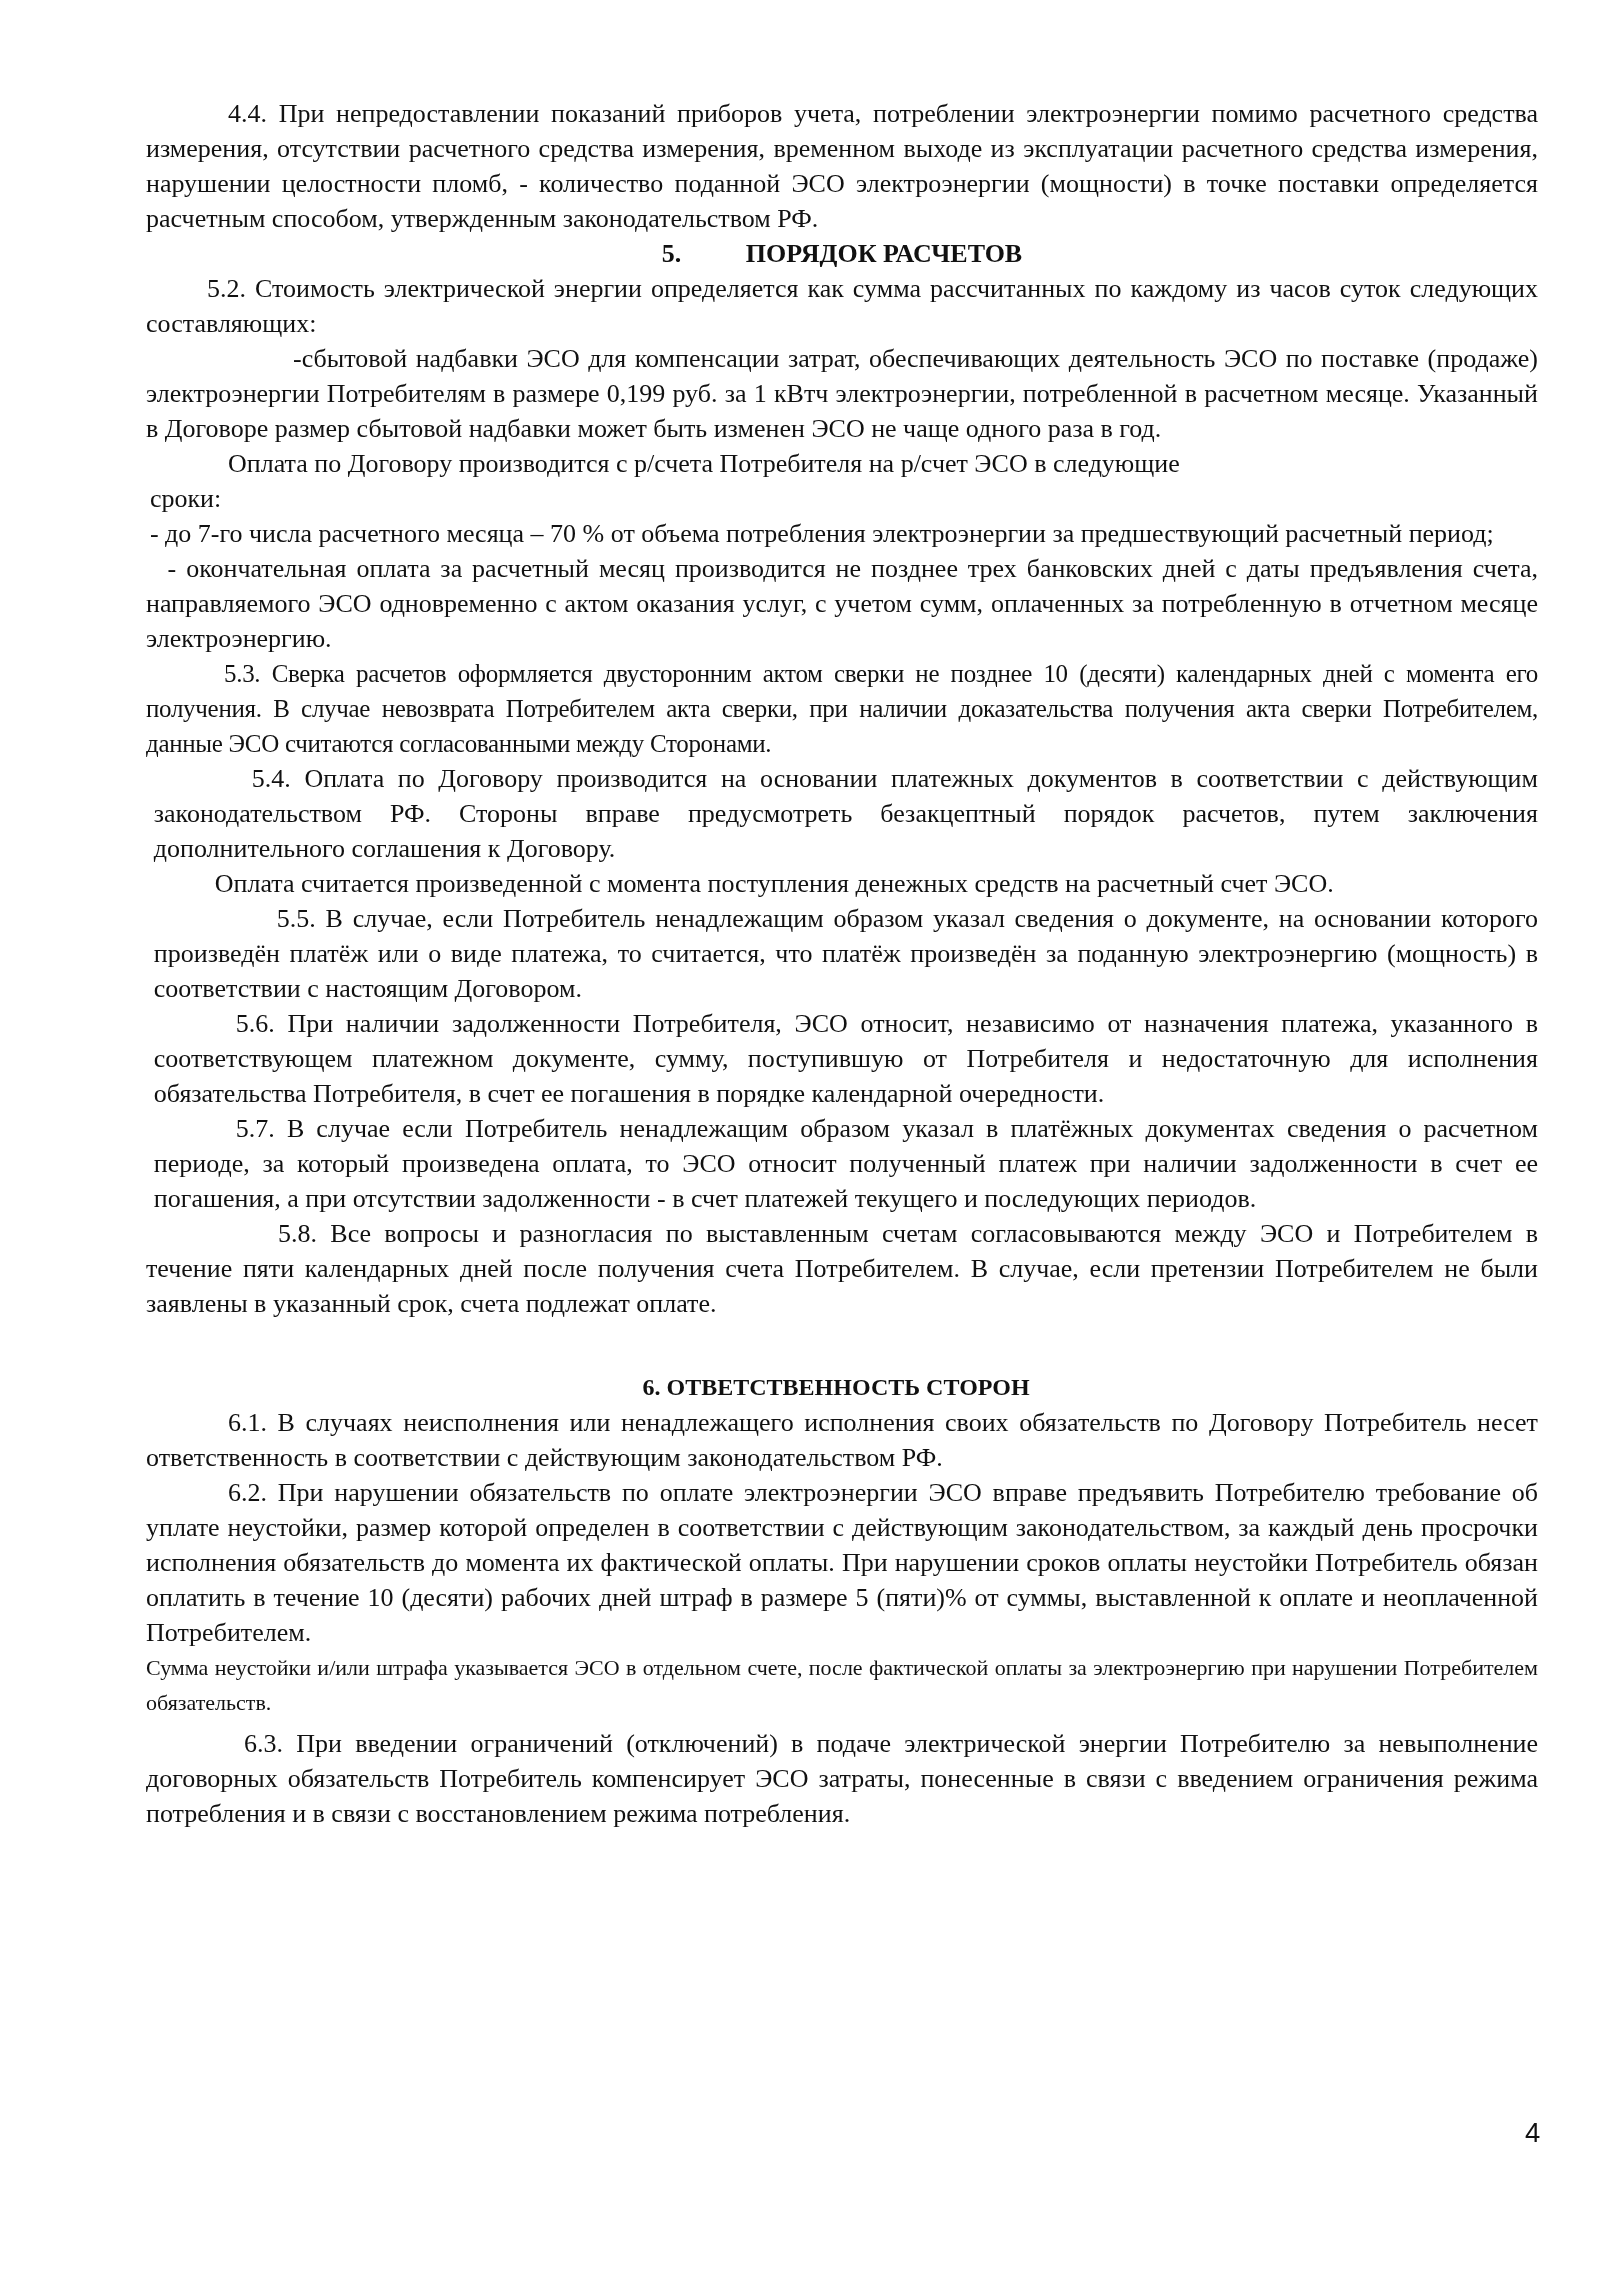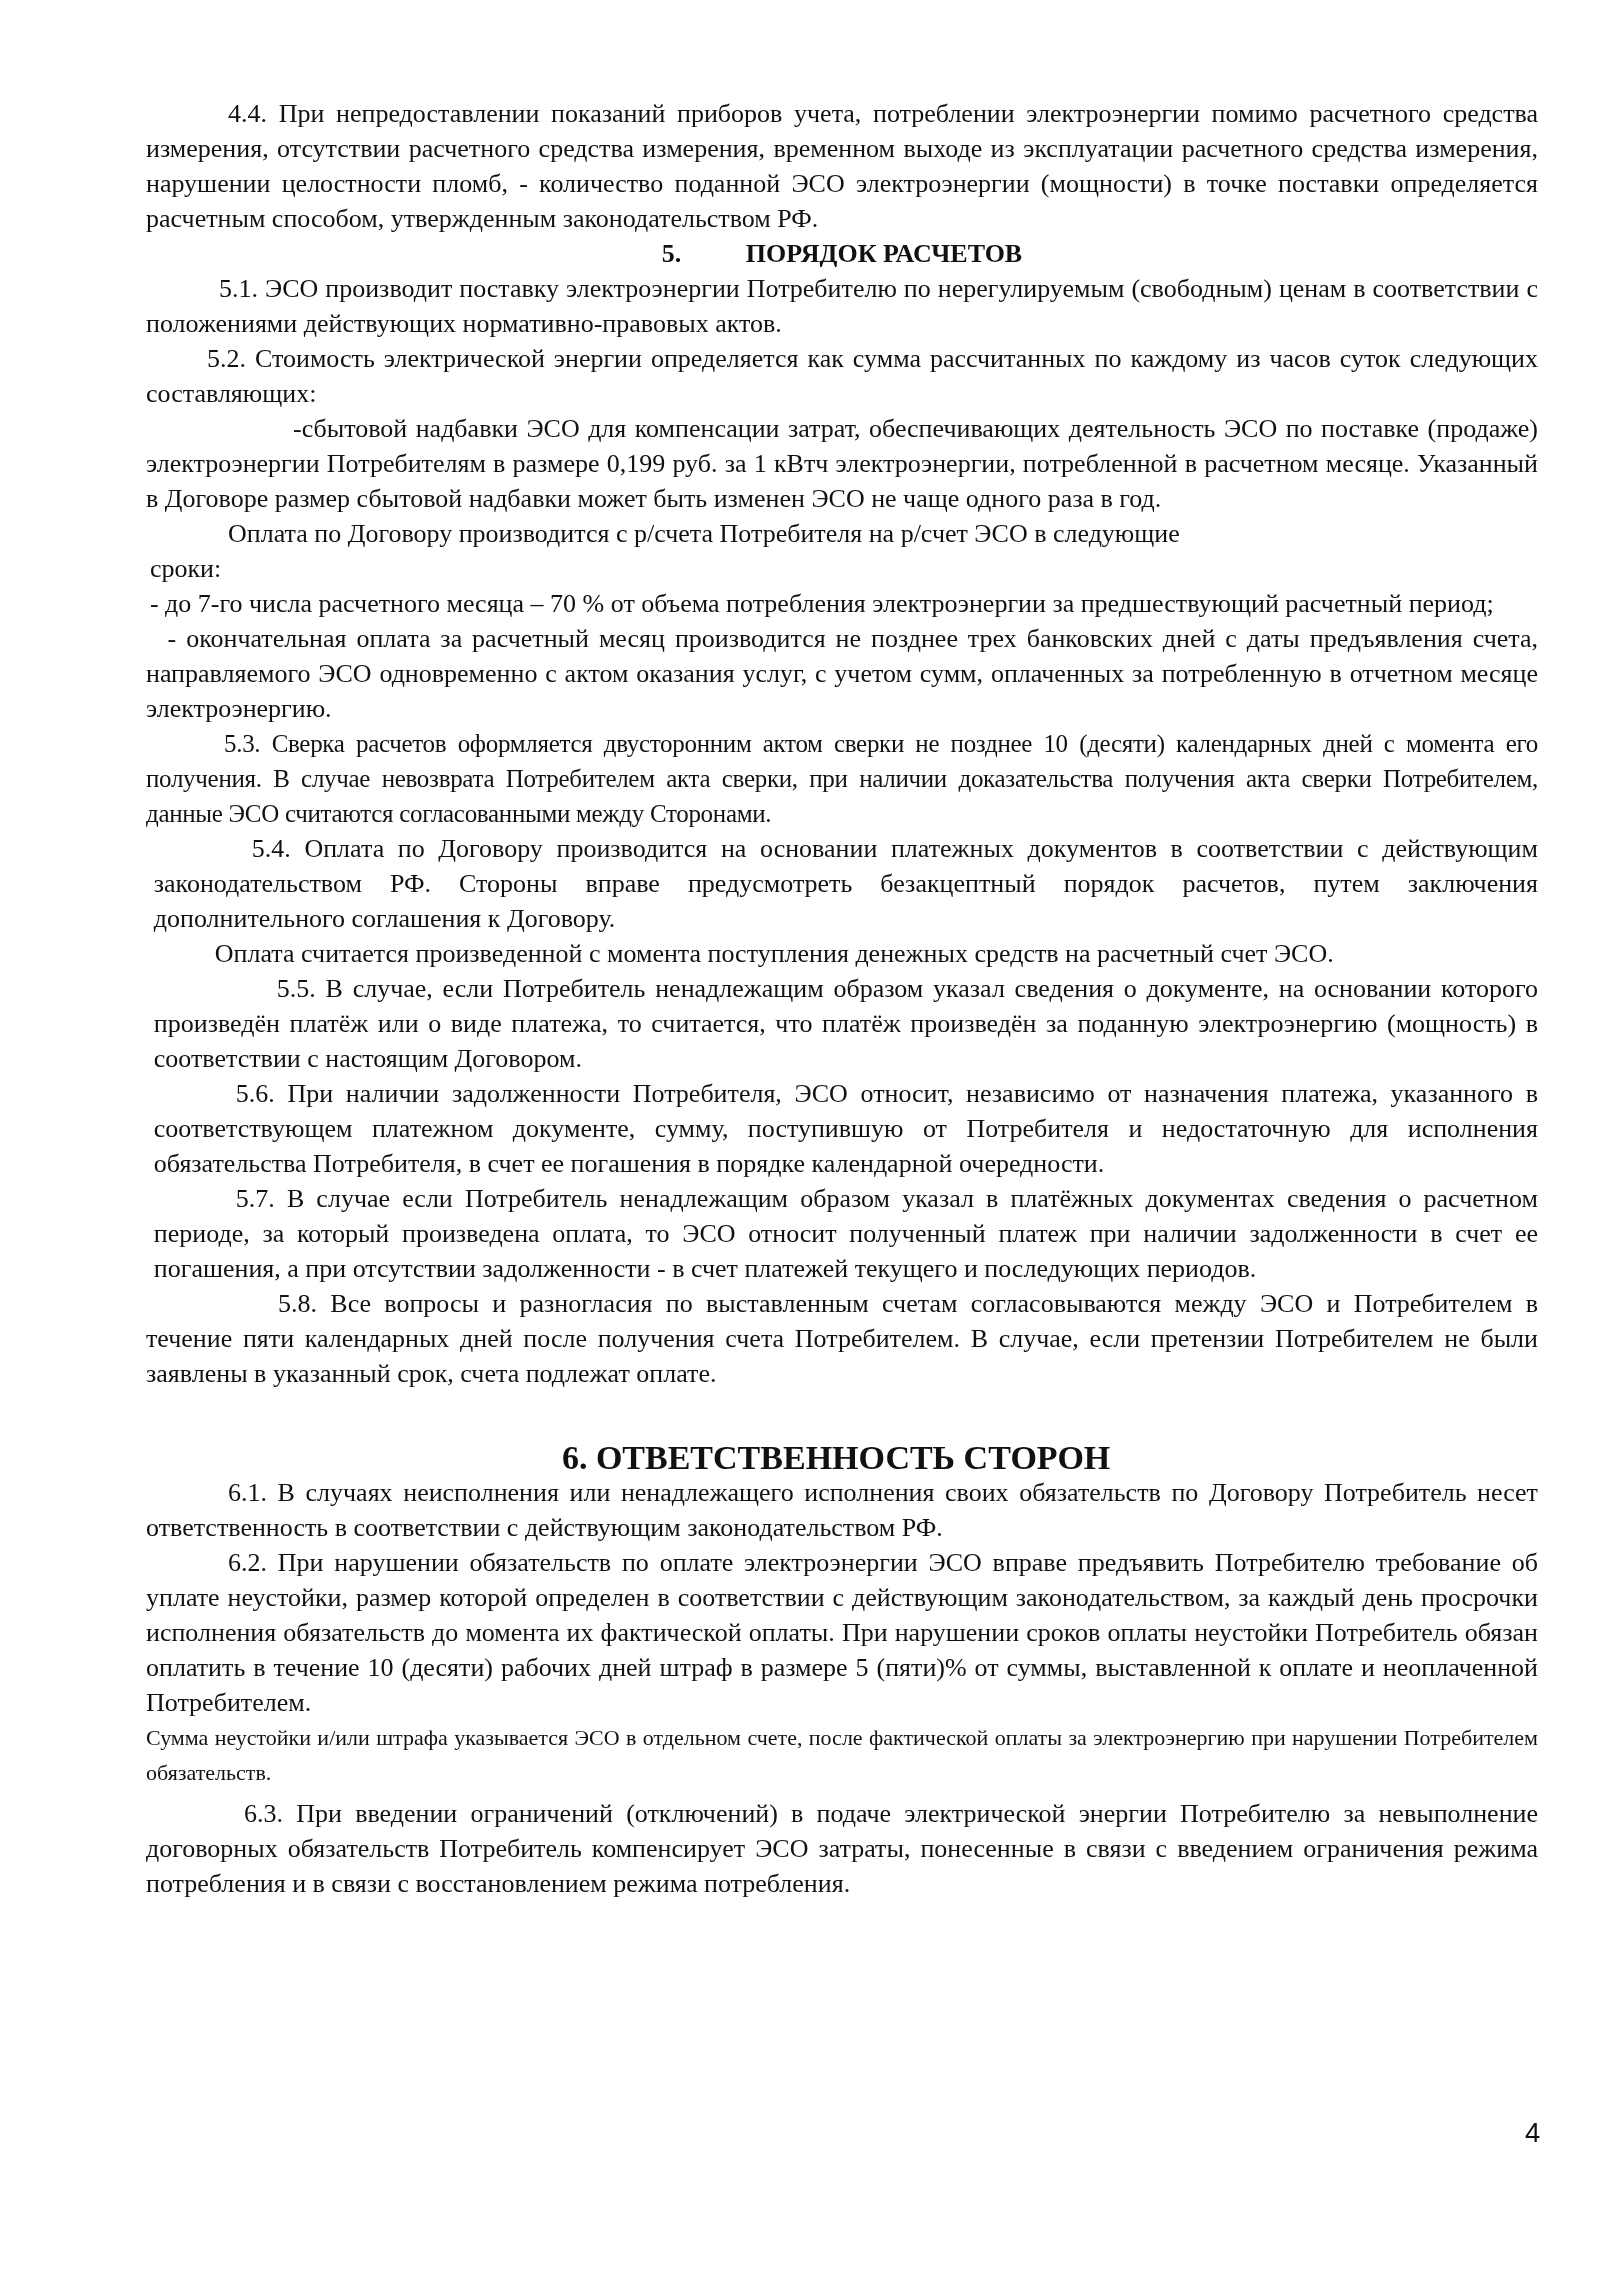--- a/index.html
+++ b/index.html
@@ -35,21 +35,20 @@
 <body>
 
 <div class="page">
 
   <p class="ind1">4.4. При непредоставлении показаний приборов учета, потреблении электроэнергии помимо расчетного средства измерения, отсутствии расчетного средства измерения, временном выходе из эксплуатации расчетного средства измерения, нарушении целостности пломб, - количество поданной ЭСО электроэнергии (мощности) в точке поставки определяется расчетным способом, утвержденным законодательством РФ.</p>
 
   <h2 class="heading" style="font-size:26px; line-height:35px;">
     <span class="num">5.</span><span>ПОРЯДОК РАСЧЕТОВ</span>
   </h2>
 
-  <p class="ind2">5.1. ЭСО производит поставку электроэнергии Потребителю по нерегулируемым (свободным) ценам в соответствии с положениями действующих нормативно-правовых актов.</p>
 
   <p class="ind3">5.2. Стоимость электрической энергии определяется как сумма рассчитанных по каждому из часов суток следующих составляющих:</p>
 
 
   <p class="ind5">-сбытовой надбавки ЭСО для компенсации затрат, обеспечивающих деятельность ЭСО по поставке (продаже) электроэнергии Потребителям в размере 0,199 руб. за 1 кВтч электроэнергии, потребленной в расчетном месяце. Указанный в Договоре размер сбытовой надбавки может быть изменен ЭСО не чаще одного раза в год.</p>
 
   <p class="ind1" style="padding-right:78px;">Оплата по Договору производится с р/счета Потребителя на р/счет ЭСО в следующие</p>
 
   <p class="pad-left">сроки:</p>
 
@@ -66,21 +65,21 @@
   <p class="ind10" style="padding-left:7.8px;">5.5. В случае, если Потребитель ненадлежащим образом указал сведения о документе, на основании которого произведён платёж или о виде платежа, то считается, что платёж произведён за поданную электроэнергию (мощность) в соответствии с настоящим Договором.</p>
 
   <p class="ind1" style="padding-left:7.8px;">5.6. При наличии задолженности Потребителя, ЭСО относит, независимо от назначения платежа, указанного в соответствующем платежном документе, сумму, поступившую от Потребителя и недостаточную для исполнения обязательства Потребителя, в счет ее погашения в порядке календарной очередности.</p>
 
   <p class="ind1" style="padding-left:7.8px;">5.7. В случае если Потребитель ненадлежащим образом указал в платёжных документах сведения о расчетном периоде, за который произведена оплата, то ЭСО относит полученный платеж при наличии задолженности в счет ее погашения, а при отсутствии задолженности - в счет платежей текущего и последующих периодов.</p>
 
   <p class="ind8">5.8. Все вопросы и разногласия по выставленным счетам согласовываются между ЭСО и Потребителем в течение пяти календарных дней после получения счета Потребителем. В случае, если претензии Потребителем не были заявлены в указанный срок, счета подлежат оплате.</p>
 
   <div class="spacer"></div>
 
-  <h2 class="heading" style="font-size:34px; line-height:35px; margin-left:-11.8px;">6. ОТВЕТСТВЕННОСТЬ СТОРОН</h2>
+  <h2 class="heading" style="font-size:24px; line-height:35px; margin-left:-11.8px;">6. ОТВЕТСТВЕННОСТЬ СТОРОН</h2>
 
   <p class="ind1">6.1. В случаях неисполнения или ненадлежащего исполнения своих обязательств по Договору Потребитель несет ответственность в соответствии с действующим законодательством РФ.</p>
 
   <p class="ind1">6.2. При нарушении обязательств по оплате электроэнергии ЭСО вправе предъявить Потребителю требование об уплате неустойки, размер которой определен в соответствии с действующим законодательством, за каждый день просрочки исполнения обязательств до момента их фактической оплаты. При нарушении сроков оплаты неустойки Потребитель обязан оплатить в течение 10 (десяти) рабочих дней штраф в размере 5 (пяти)% от суммы, выставленной к оплате и неоплаченной Потребителем.</p>
 
   <p class="bigger">Сумма неустойки и/или штрафа указывается ЭСО в отдельном счете, после фактической оплаты за электроэнергию при нарушении Потребителем обязательств.</p>
 
   <p class="ind9" style="margin-top:5.9px;">6.3. При введении ограничений (отключений) в подаче электрической энергии Потребителю за невыполнение договорных обязательств Потребитель компенсирует ЭСО затраты, понесенные в связи с введением ограничения режима потребления и в связи с восстановлением режима потребления.</p>
 
 </div>

